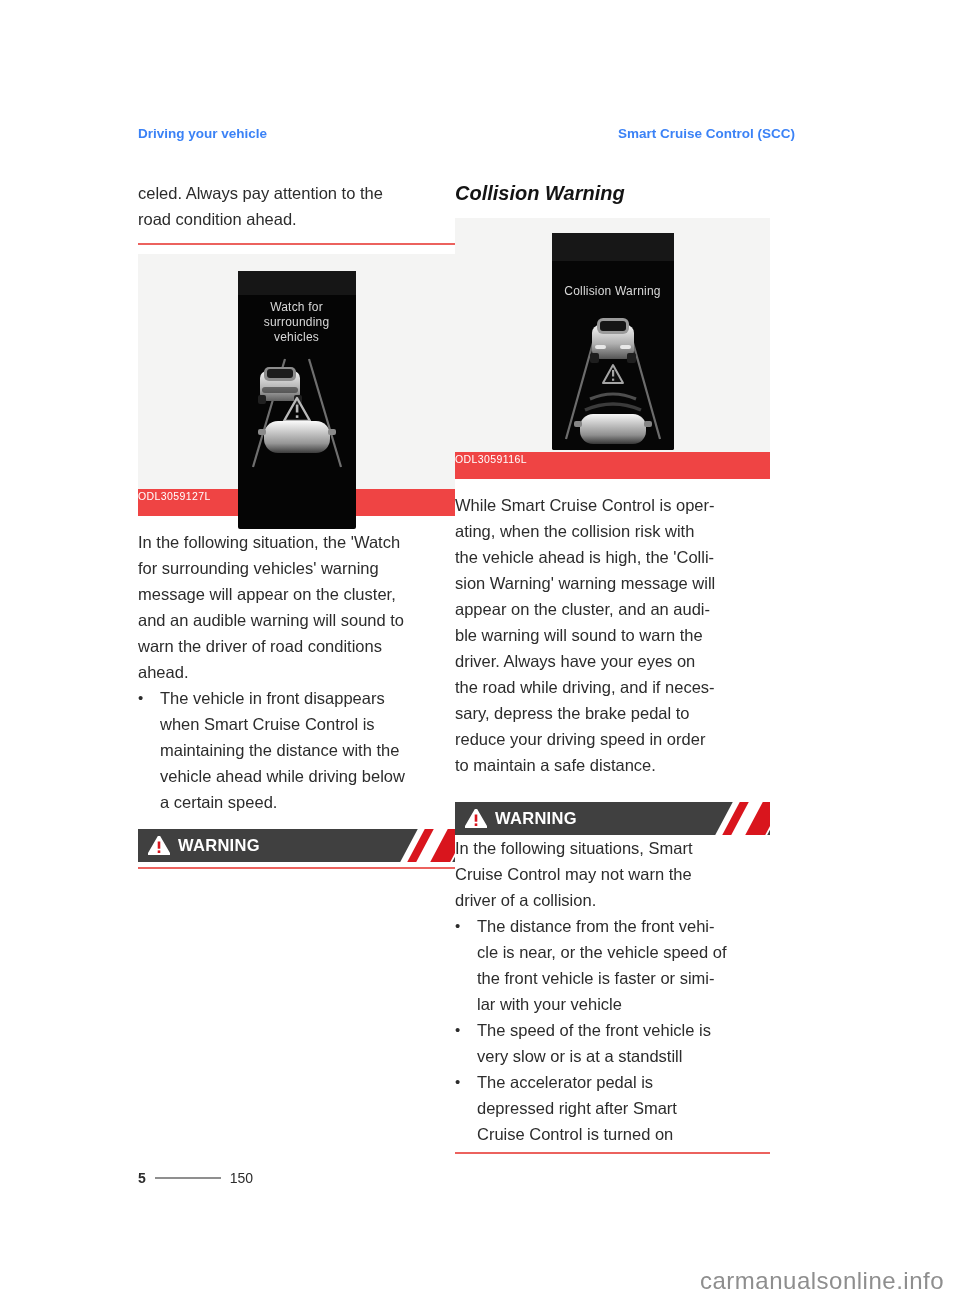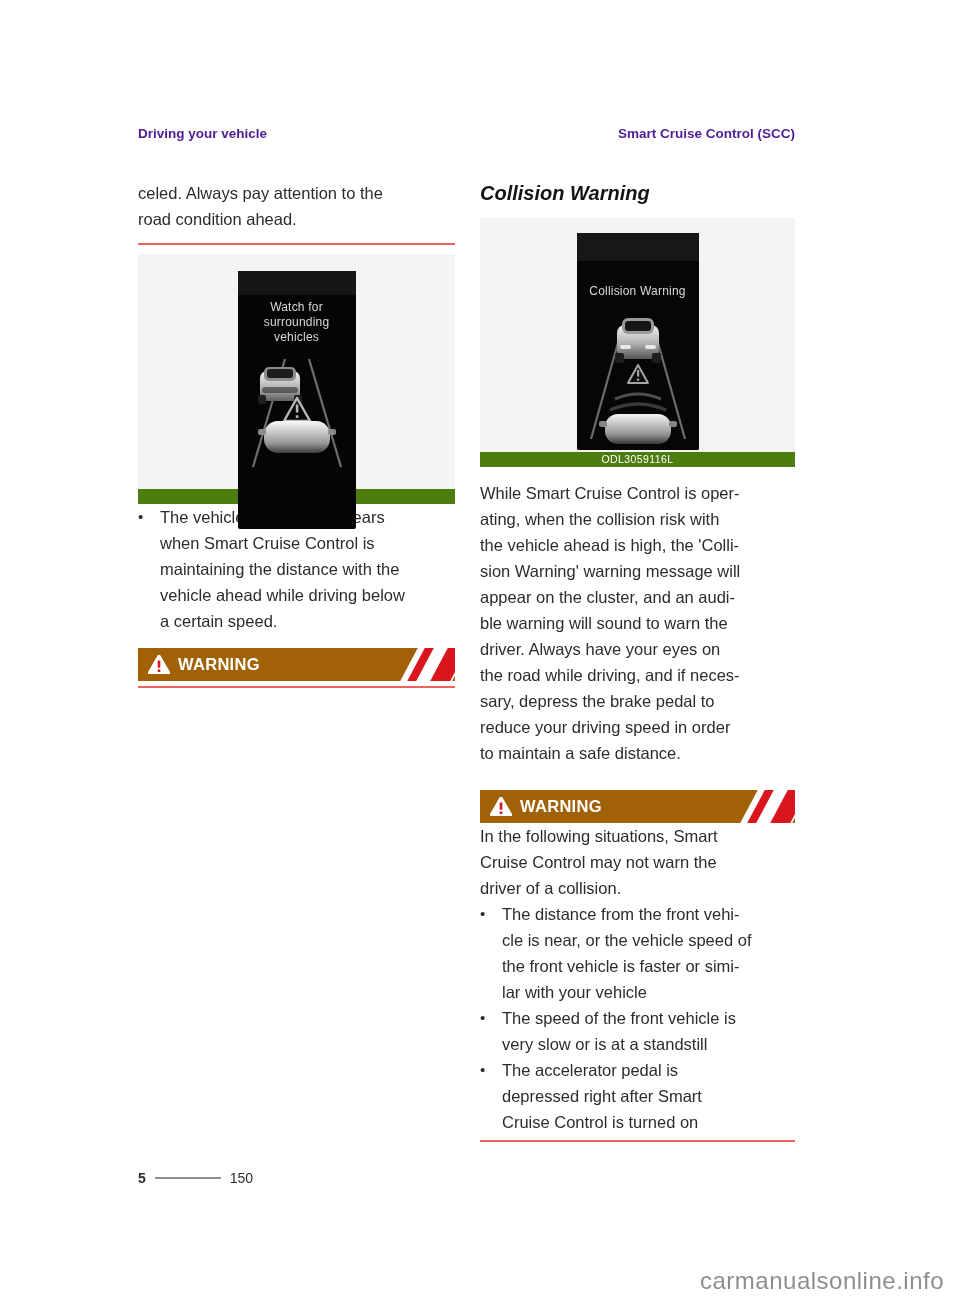--- a/index.html
+++ b/index.html
@@ -2,53 +2,53 @@
 <html><head>
 <meta charset="utf-8">
 <style>
   html,body{margin:0;padding:0;background:#fff;}
   .page{
     position:relative;width:960px;height:1303px;background:#ffffff;overflow:hidden;
     font-family:"Liberation Sans",sans-serif;color:#2c2c2c;
   }
   
   .runhead{position:absolute;left:138px;right:165px;top:126px;display:flex;justify-content:space-between;}
-  .runhead span{font-size:13.5px;font-weight:700;color:#4c1d95;}
-  
-  .cols{position:absolute;left:138px;top:180px;display:flex;gap:25px;}
+  .runhead span{font-size:13.5px;font-weight:700;color:#3b82f6;}
+  
+  .cols{position:absolute;left:138px;top:180px;display:flex;}
   .col-l{width:317px;}
   .col-r{width:315px;}
   p,h3,ul{margin:0;padding:0;}
   .body-text{font-size:16.5px;line-height:26px;white-space:pre-line;color:#2c2c2c;}
   .red-rule{border:none;border-top:2px solid #ec625e;margin:0;}
   .rule-intro{margin-top:11px;}
   .rule-end{margin-top:5px;}
   h3.sec{font-size:20px;line-height:26px;font-weight:700;font-style:italic;color:#141414;}
   .h3-left{margin-top:36px;}
   .fig{background:#f4f4f3;display:flex;justify-content:center;align-items:flex-start;box-sizing:border-box;}
   .fig-l{height:235px;padding-top:17px;margin-top:9px;}
   .fig-r{height:234px;padding-top:15px;margin-top:12px;}
   .cluster{position:relative;background:#050505;border-radius:2px;}
   .cluster-l{width:118px;height:258px;}
   .cluster-r{width:122px;height:217px;}
   .cluster-title{position:absolute;left:0;right:0;text-align:center;color:#d9d9d9;
     font-size:12px;line-height:15px;white-space:pre-line;letter-spacing:.2px;}
   .ct-l{top:29px;}
   .ct-r{top:51px;font-size:12px;}
   .cluster svg{position:absolute;left:0;top:0;}
-  .fig-caption{height:15px;background:#4d7c0f;color:#fff;font-size:10.5px;line-height:15px;
-    text-align:center;letter-spacing:.4px;}
+  .fig-caption{height:27px;background:#ef4444;color:#fff;font-size:10.5px;line-height:15px;
+    text-align:left;letter-spacing:.4px;}
   .after-fig{margin-top:13px;}
   
   .blist{list-style:none;}
   .blist li{display:flex;}
   .bullet-marker{width:22px;flex:0 0 22px;font-size:15px;line-height:26px;color:#2c2c2c;}
   .blist .body-text{flex:1;}
   
-  .warning-banner{position:relative;height:33px;background:#a16207;overflow:hidden;
+  .warning-banner{position:relative;height:33px;background:#404040;overflow:hidden;
     display:flex;align-items:center;gap:8px;padding-left:10px;box-sizing:border-box;}
   .wb-l{margin-top:14px;}
   .wb-r{margin-top:24px;}
   .warning-banner .wlabel{color:#fff;font-weight:700;font-size:16.5px;letter-spacing:.3px;}
   .stripe{position:absolute;top:-8px;bottom:-8px;transform:skewX(-28deg);}
   .s-white{right:-6px;width:52px;background:#ffffff;}
   .s-red1{right:30px;width:9px;background:#d9151d;}
   .s-red2{right:-4px;width:20px;background:#d9151d;}
   .warn-text{}
   
@@ -113,20 +113,26 @@
               <rect x="90" y="158" width="8" height="6" rx="2" fill="#8a8a8a"></rect>
             </g>
           </svg>
           <div class="cluster-title ct-l">Watch for
 surrounding
 vehicles</div>
         </div>
       </div>
       <div class="fig-caption">ODL3059127L</div>
 
+      <p class="body-text after-fig">In the following situation, the 'Watch
+for surrounding vehicles' warning
+message will appear on the cluster,
+and an audible warning will sound to
+warn the driver of road conditions
+ahead.</p>
 
       <ul class="blist">
         <li>
           <span class="bullet-marker">•</span>
           <span class="body-text">The vehicle in front disappears
 when Smart Cruise Control is
 maintaining the distance with the
 vehicle ahead while driving below
 a certain speed.</span>
         </li>

